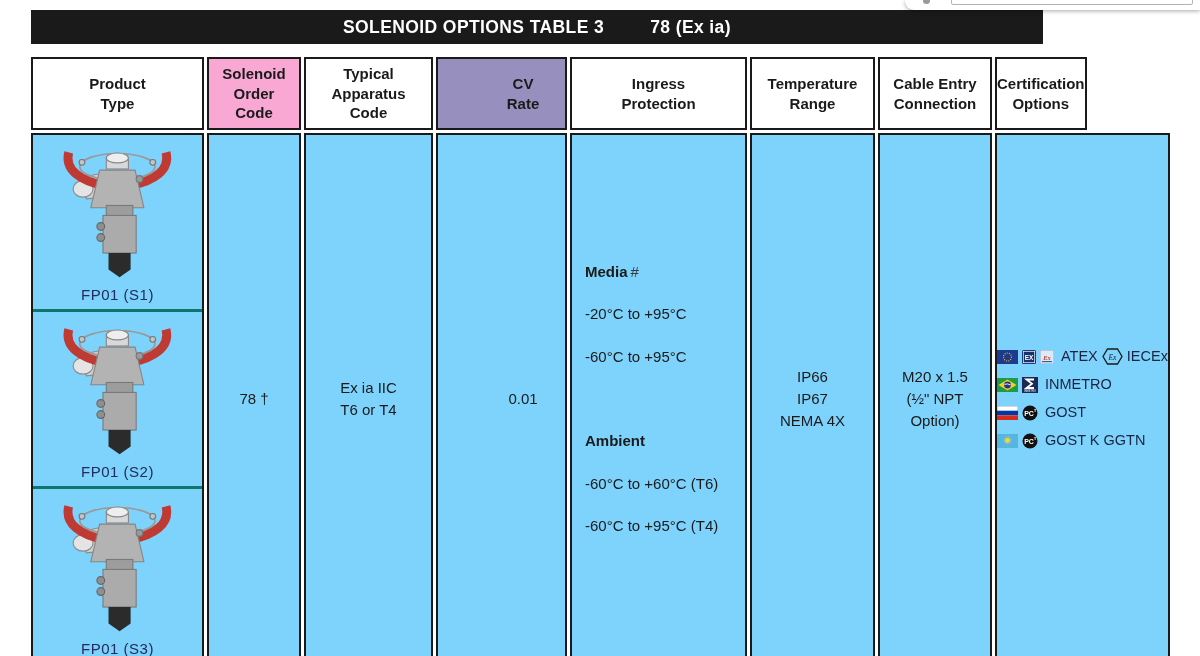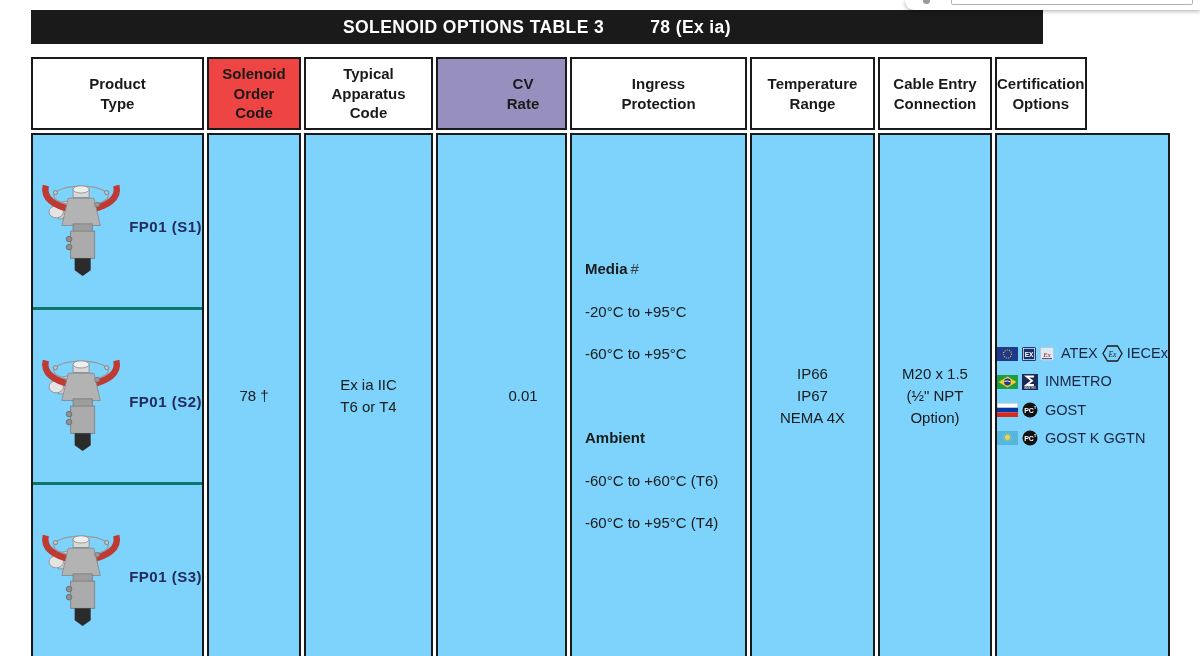--- a/index.html
+++ b/index.html
@@ -32,31 +32,31 @@
     display:grid;
     grid-template-columns:173px 94px 129px 131px 177px 125px 114px 1fr;
     column-gap:3px;
   }
   .header-row{margin-top:13px;height:73px;}
   .hcell{
     border:2px solid #1a1a1a;background:#fff;display:flex;align-items:center;
     justify-content:center;text-align:center;font-weight:bold;font-size:15px;
     line-height:1.3;white-space:pre-line;
   }
-  .bg-lpurple{background:#ef4444;}
+  .bg-lpurple{background:#f9a8d4;}
   .bg-mpurple{background:#978fbd;padding-left:43px;}
   .body-row{margin-top:3px;height:526px;}
   .bcell{
     border:2px solid #1a1a1a;background:#7dd3fc;display:flex;align-items:center;
     justify-content:center;text-align:center;font-size:15px;line-height:1.45;
     white-space:pre-line;
   }
   
   .product-col{flex-direction:column;align-items:stretch;justify-content:flex-start;padding:0;}
-  .pcell{flex:1;display:flex;flex-direction:row;align-items:center;justify-content:flex-end;padding:15px 0 1px;min-height:0;font-weight:bold;}
+  .pcell{flex:1;display:flex;flex-direction:column;align-items:center;justify-content:flex-end;padding:3px 0 1px;min-height:0;}
   .pcell + .pcell{border-top:3px solid #0f766e;}
   .pcell svg{flex:1;min-height:0;max-height:146px;}
   .plabel{font-size:15px;color:#232c5c;letter-spacing:.5px;padding-bottom:2px;}
   
   .temp-cell{justify-content:flex-start;align-items:center;text-align:left;}
   .temp-inner{padding-left:13px;font-size:15px;line-height:1.42;}
   .temp-bold{font-weight:bold;}
   .temp-hash{font-weight:400;color:#3a3a3a;margin-left:3px;}
   .temp-spacer{height:20px;}
   

